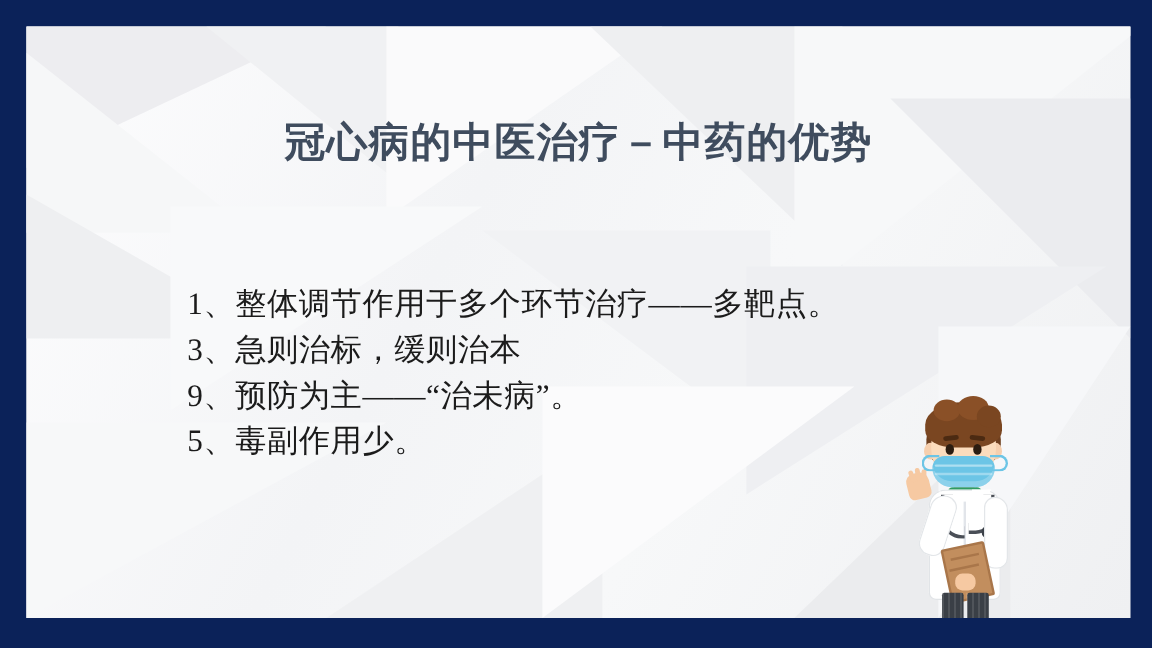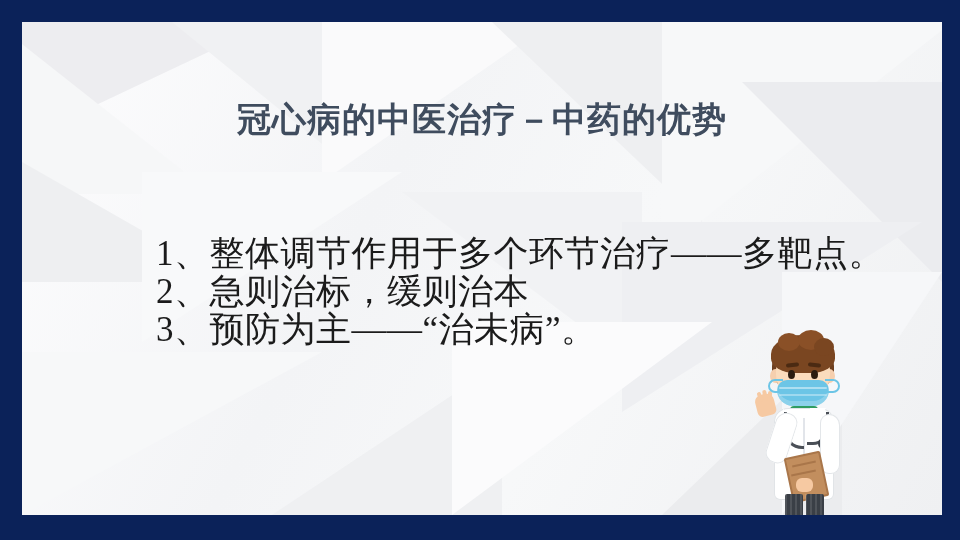--- a/index.html
+++ b/index.html
@@ -68,21 +68,21 @@
   }
 
   #body-block {
     position: absolute;
     left: 134px;
     top: 213px;
     width: 640px;
   }
   .body-line {
     font-family: "Liberation Serif", "DejaVu Serif", serif;
-    font-size: 35px;
+    font-size: 26px;
     line-height: 38px;
     color: #1b1b1b;
     white-space: nowrap;
     letter-spacing: 0.5px;
   }
   .body-line.indented {
     padding-left: 46px;
   }
 
   
@@ -232,22 +232,23 @@
     <div class="poly" style="left:430px; top:300px; border-width:0 0 193px 260px; border-left-color:#fbfbfc;"></div>
     <div class="poly" style="left:640px; top:320px; border-width:173px 180px 0 0; border-right-color:#ebecee;"></div>
     <div class="poly" style="left:760px; top:250px; border-width:0 0 243px 160px; border-left-color:#f6f7f9;"></div>
 
     <div id="title-block">
       <h1 id="slide-title">冠心病的中医治疗－中药的优势</h1>
     </div>
 
     <div id="body-block">
       <div class="body-line">1、整体调节作用于多个环节治疗——多靶点。</div>
-      <div class="body-line">2、急则治标，缓则治本</div>
-      <div class="body-line">3、预防为主——“治未病”。</div>
+      <div class="body-line">3、急则治标，缓则治本</div>
+      <div class="body-line">9、预防为主——“治未病”。</div>
+      <div class="body-line">5、毒副作用少。</div>
     </div>
 
     <div id="doctor">
       <div class="d-hair-back"></div>
       <div class="d-ear-l"></div>
       <div class="d-ear-r"></div>
       <div class="d-face"></div>
       <div class="d-hair-front"></div>
       <div class="d-hair-curl1"></div>
       <div class="d-hair-curl2"></div>

